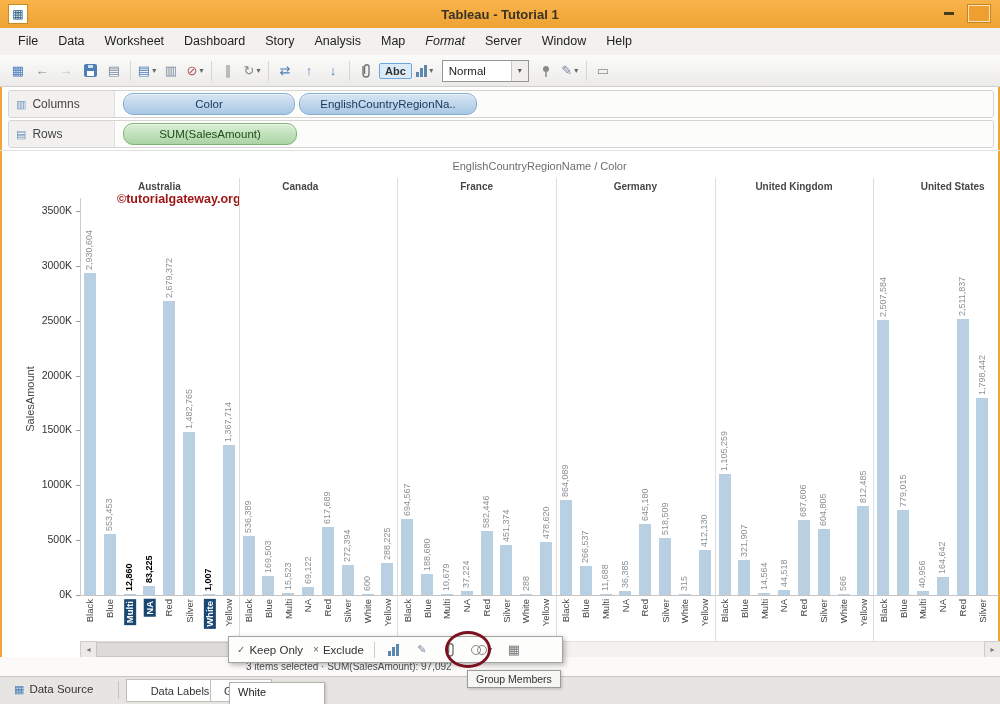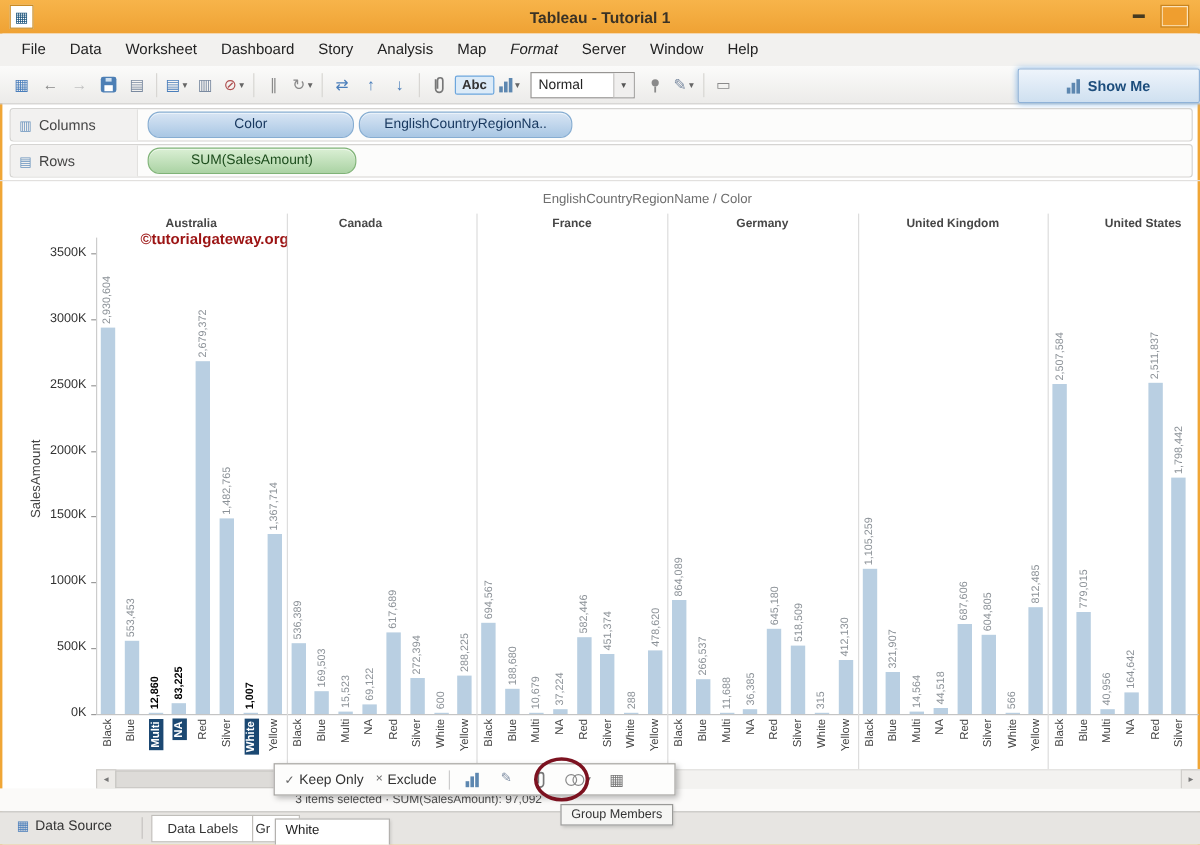--- a/index.html
+++ b/index.html
@@ -94,21 +94,21 @@
     display:flex;align-items:center;justify-content:center;font-size:8px;color:#777;}
   .hthumb{position:absolute;left:96px;top:642px;width:330px;height:13px;background:#dddbd8;border:1px solid #c8c6c3;}
   
   .statusrow{position:absolute;left:0;top:657px;width:1000px;height:19px;background:#fbfaf9;}
   .status-text{position:absolute;left:246px;top:661px;font-size:10px;color:#4f4f4f;}
   .tabbar{position:absolute;left:0;top:676px;width:1000px;height:28px;background:#e7e5e2;border-top:1px solid #c8c6c3;}
   .ds-tab{position:absolute;left:6px;top:681px;display:flex;align-items:center;gap:5px;
     font-size:11.5px;color:#333;padding:2px 8px;}
   .tabsep{position:absolute;left:118px;top:681px;width:1px;height:18px;background:#c5c3c0;}
   .sheet-tab{position:absolute;top:679px;height:21px;background:#fff;border:1px solid #c0beba;
-    display:flex;align-items:center;justify-content:center;font-size:11px;color:#333;padding:0 2px;}
+    display:flex;align-items:center;justify-content:center;font-size:11px;color:#333;padding:0 13px;}
   #tab-data-labels{left:126px;width:80px;}
   #tab-partial{left:210px;width:34px;justify-content:flex-start;overflow:hidden;}
   
   .popup{position:absolute;left:228px;top:636px;width:317px;height:25px;background:#fdfdfc;
     border:1px solid #a5a3a0;box-shadow:2px 2px 5px rgba(0,0,0,.28);z-index:10;
     display:flex;align-items:center;padding:0 8px;gap:10px;}
   .popup .cmd{display:flex;align-items:center;gap:4px;font-size:11.5px;color:#333;}
   .popup .cmdico{font-size:10px;color:#666;}
   .popup .vsep{width:1px;height:16px;background:#ccc;}
   .popup .pico{display:flex;align-items:center;justify-content:center;width:18px;height:18px;}
@@ -227,28 +227,20 @@
     <div class="tbtn">
         <span class="tico c-steel">✎</span>
         <span class="caret">▾</span>
       </div>
     <div class="tsep"></div>
     <div class="tbtn">
         <span class="tico c-gray">▭</span>
       </div>
   </div>
 
-  <div class="showme">
-    <span class="minibars">
-        <i></i>
-        <i></i>
-        <i></i>
-      </span>
-    <span class="label">Show Me</span>
-  </div>
 
   <div class="shelf-row" id="shelf-columns">
     <div class="shelf-label">
       <span class="shelf-icon">▥</span>
       <span>Columns</span>
     </div>
     <div class="pill-area" id="columns-pills">
         <div class="pill dim" style="position: static;">Color</div>
         <div class="pill dim" style="position: static;">EnglishCountryRegionNa..</div>
       </div>

